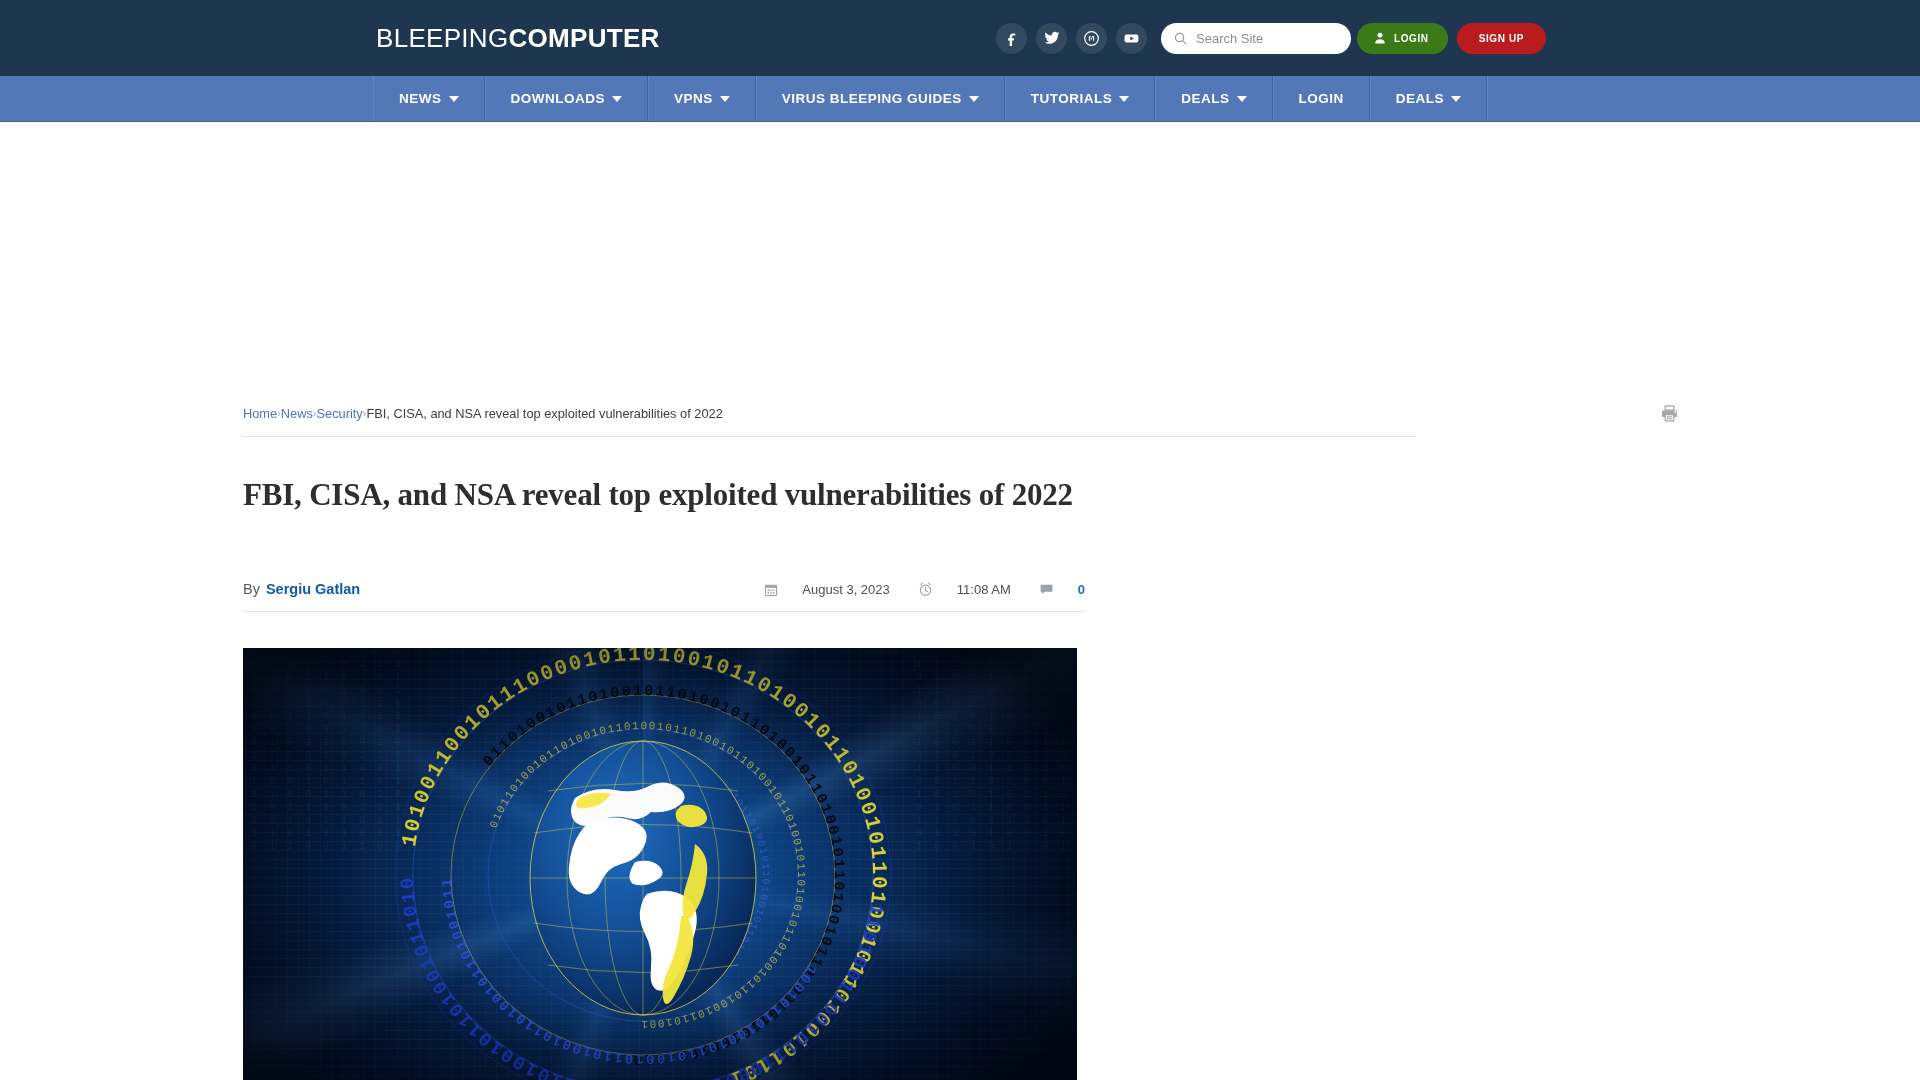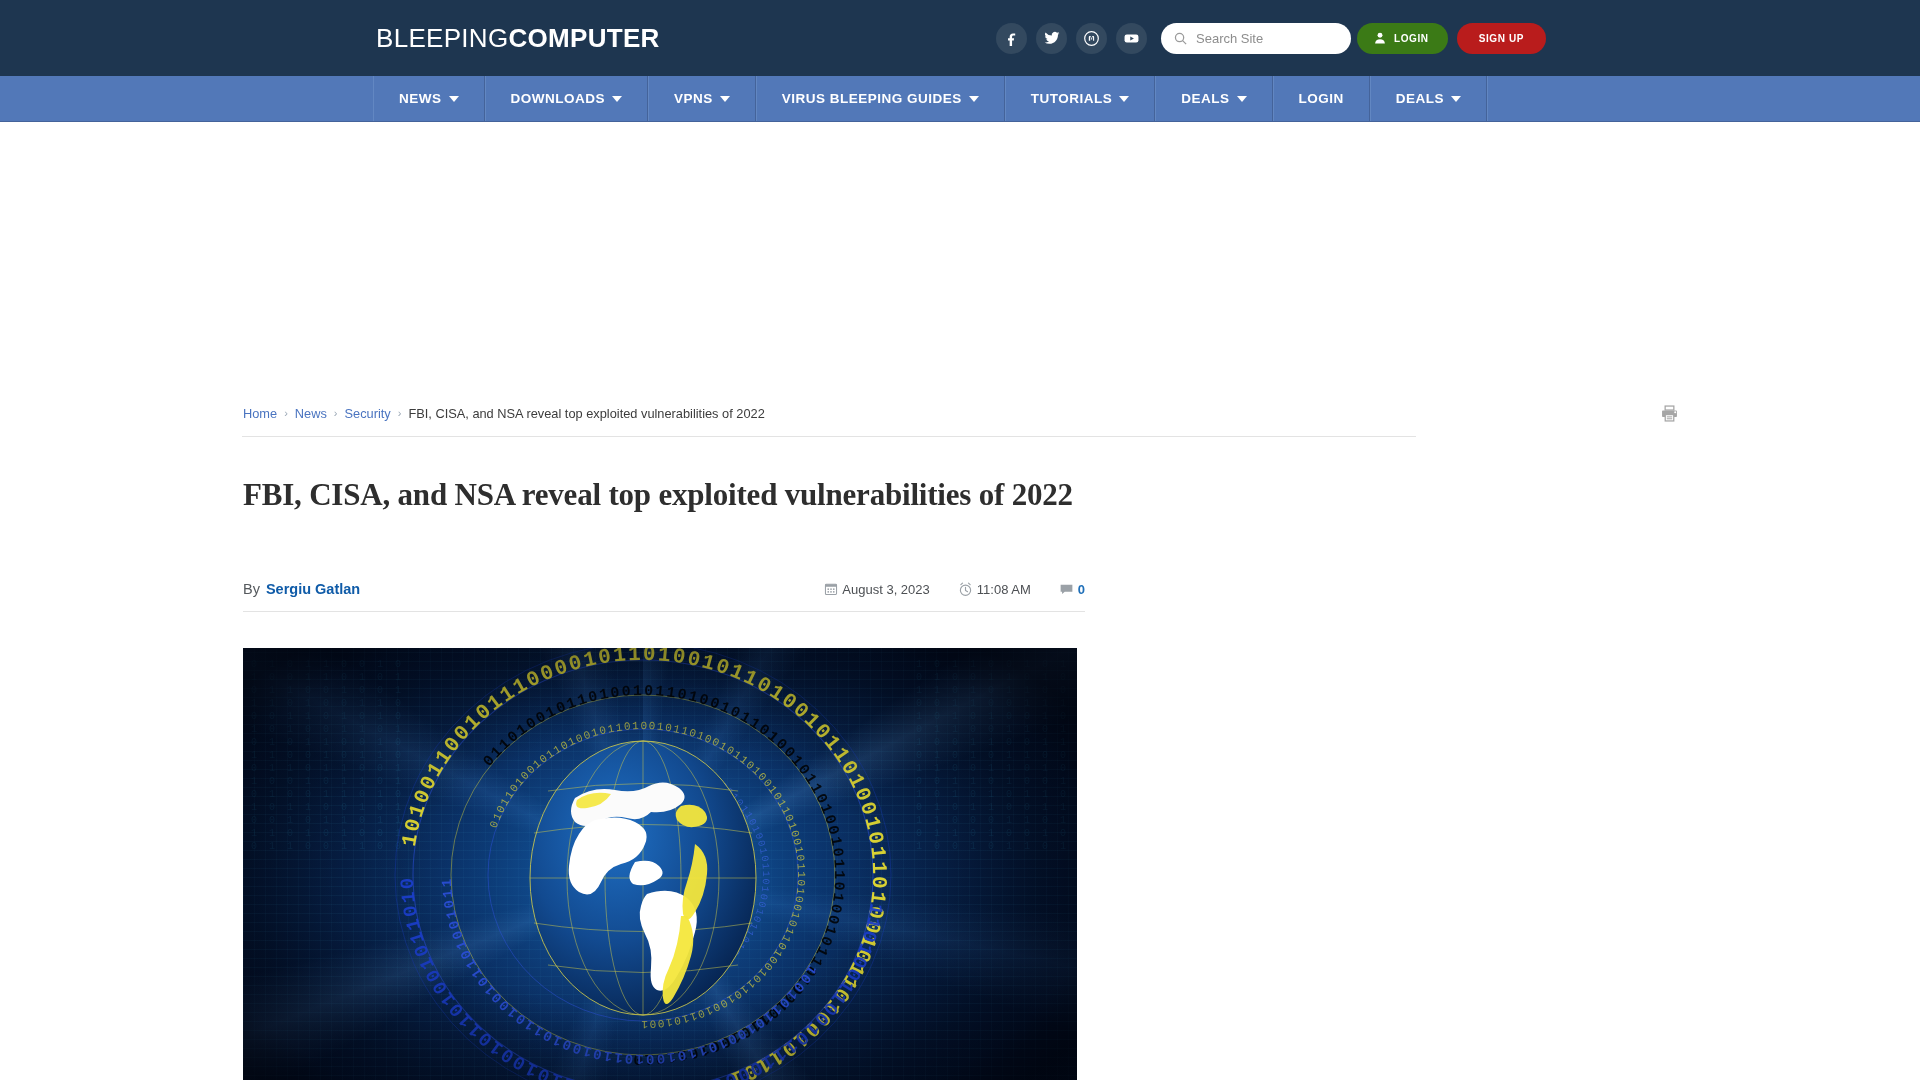--- a/index.html
+++ b/index.html
@@ -123,21 +123,21 @@
   .ad-slot { height: 274px; background: #ffffff; }
 
   
   .content-wrap { width: 1440px; margin: 0 auto; padding-left: 2px; }
 
   .breadcrumb-row {
     display: flex; align-items: center;
     height: 34px;
     padding: 0 1px;
   }
-  .breadcrumb { display: flex; align-items: center; gap: 7px; font-size: 12.8px; }
+  .breadcrumb { display: flex; align-items: center; font-size: 12.8px; }
   .crumb-link { color: #4a74c0; text-decoration: none; cursor: pointer; }
   .crumb-sep { color: #9aa7b5; font-size: 11px; }
   .crumb-current { color: #3c3c3c; }
   .print-icon { margin-left: auto; cursor: pointer; display: flex; }
 
   .rule-wide { height: 1px; background: #e3e3e3; width: 1174px; margin-top: 6px; }
 
   .article-title {
     font-family: "Liberation Serif", serif;
     font-size: 31px;
@@ -152,21 +152,21 @@
     width: 842px;
     margin-top: 68px;
     padding-bottom: 14px;
     border-bottom: 1px solid #e3e3e3;
     margin-left: 1px;
   }
   .by-label { color: #55595d; font-size: 14.5px; }
   .by-author { color: #0f5ba8; font-size: 14.5px; font-weight: 700; cursor: pointer; margin-left: 6px; }
 
   .meta-group { margin-left: auto; display: flex; align-items: center; gap: 28px; }
-  .meta-item { display: flex; align-items: flex-start; gap: 4px; font-size: 13px; color: #4d5054; }
+  .meta-item { display: flex; align-items: flex-end; gap: 24px; font-size: 13px; color: #4d5054; }
   .meta-item svg { fill: #9ba1a7; }
   .meta-count { color: #1f6fb8; font-weight: 700; font-size: 13px; cursor: pointer; }
 
   
   .hero {
     width: 834px;
     height: 455px;
     margin-top: 36px;
     margin-left: 1px;
     position: relative;

